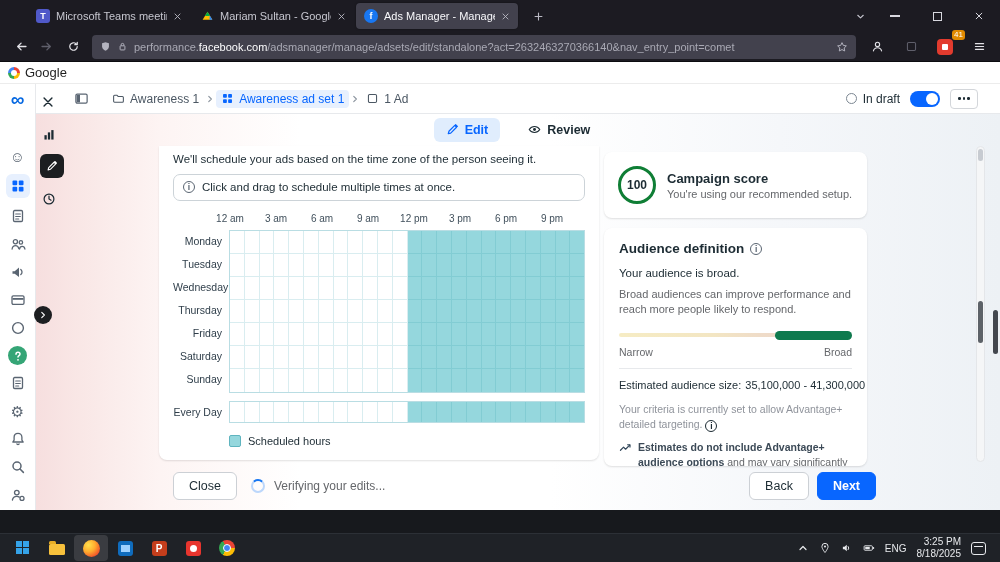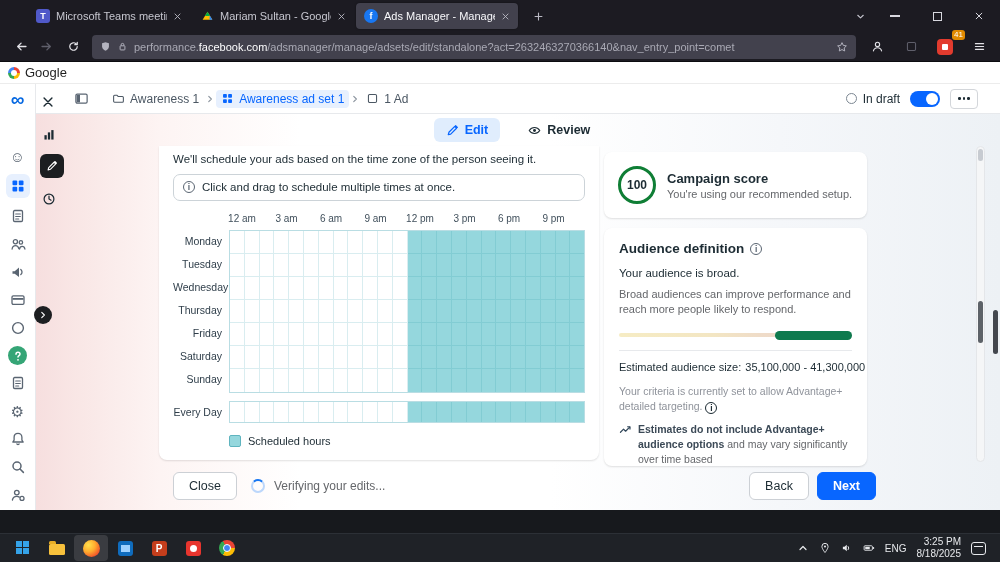--- a/index.html
+++ b/index.html
@@ -86,30 +86,30 @@
   .crumb-sep svg{width:10px;height:10px;color:#8a939d}
   .hdr-right{margin-left:auto;display:flex;align-items:center;gap:10px}
   .draft{display:flex;align-items:center;gap:6px;font-size:12px;color:#1c2b33}
   .draft-dot{width:11px;height:11px;border:1.6px solid #7c8792;border-radius:50%}
   .toggle{width:30px;height:16px;border-radius:8px;background:#0866ff;position:relative}
   .toggle .knob{position:absolute;top:2px;right:2px;width:12px;height:12px;border-radius:50%;background:#fff}
   .more-btn{width:28px;height:20px;border:1px solid #d3d6da;border-radius:4px;display:flex;align-items:center;justify-content:center;gap:2px;background:#fff}
   .more-btn i{width:2.5px;height:2.5px;border-radius:50%;background:#1c2b33}
 
   .fb-toolbar{position:absolute;left:36px;top:30px;width:964px;height:32px;display:flex;align-items:center;justify-content:center;gap:16px;z-index:1}
-  .pill{display:flex;align-items:center;gap:6px;font-size:12.5px;font-weight:600;color:#1c2b33;padding:5px 12px;border-radius:6px}
+  .pill{display:flex;gap:6px;font-size:12.5px;font-weight:600;color:#1c2b33;padding:5px 12px;border-radius:6px}
   .pill svg{width:13px;height:13px}
   .pill.edit{background:#e0edfd;color:#0866ff}
 
   .fb-body{position:absolute;left:28px;top:62px;width:964px;height:316px;display:flex;align-items:flex-start;padding-left:131px}
   .sched-card{width:440px;height:314px;margin-top:0;background:#fff;border-radius:0 0 8px 8px;box-shadow:0 1px 2px rgba(0,0,0,.12);padding:6px 14px 10px;overflow:hidden}
   .tz-note{font-size:11.5px;color:#1c2b33;line-height:1.3}
   .tip-box{margin-top:7px;border:1px solid #ccd3d8;border-radius:7px;height:27px;display:flex;align-items:center;gap:7px;padding:0 9px;font-size:11.5px;color:#1c2b33}
   .info-i{flex:none;width:12px;height:12px;border:1.2px solid #5a6572;border-radius:50%;color:#5a6572;font-size:8.5px;line-height:10px;text-align:center;font-weight:bold;display:inline-block;font-style:normal}
-  .hours-row{position:relative;height:15px;margin:12px 0 2px 56px}
+  .hours-row{position:relative;height:15px;margin:12px 0 2px 44px}
   .hour-label{position:absolute;top:0;transform:translateX(-50%);font-size:10px;color:#41505c;white-space:nowrap}
   .grid-wrap{display:flex}
   .days-col{width:56px}
   .day-label{height:23px;line-height:23px;text-align:right;padding-right:7px;font-size:10.5px;color:#2f3e4a}
   .grid-box{flex:1;border:1px solid #b9dde3;background:#fff}
   .grid-row{display:flex}
   .cell{flex:1;background:#fff;border-right:1px solid #d9edf0;border-bottom:1px solid #d9edf0}
   .cell:last-child{border-right:none}
   .grid-row:last-child .cell{border-bottom:none}
   .cell.on{background:#95d7dd;border-right-color:#82ccd3;border-bottom-color:#82ccd3}
@@ -866,20 +866,24 @@
             <div class="aud-title-row">
               <span class="aud-title">Audience definition</span>
               <i class="info-i">i</i>
             </div>
             <div class="aud-summary">Your audience is broad.</div>
             <div class="aud-desc">Broad audiences can improve performance and reach more people likely to respond.</div>
             <div class="meter">
               <span class="track"></span>
               <span class="seg"></span>
             </div>
+            <div class="meter-labels">
+              <span>Narrow</span>
+              <span>Broad</span>
+            </div>
             <div class="divider"></div>
             <div class="est-line">
               <span>Estimated audience size:</span>
               <span>35,100,000 - 41,300,000</span>
 
             </div>
             <div class="criteria"><span>Your criteria is currently set to allow Advantage+ detailed targeting.</span>&nbsp;<i class="info-i">i</i></div>
             <div class="note-row">
               <span class="nic ic">
                   <svg width="13" height="13">

